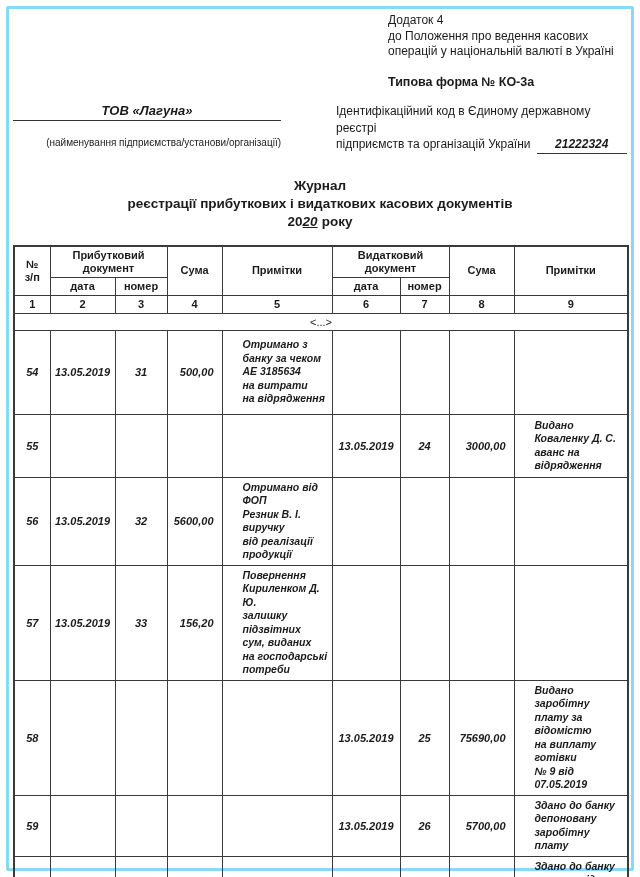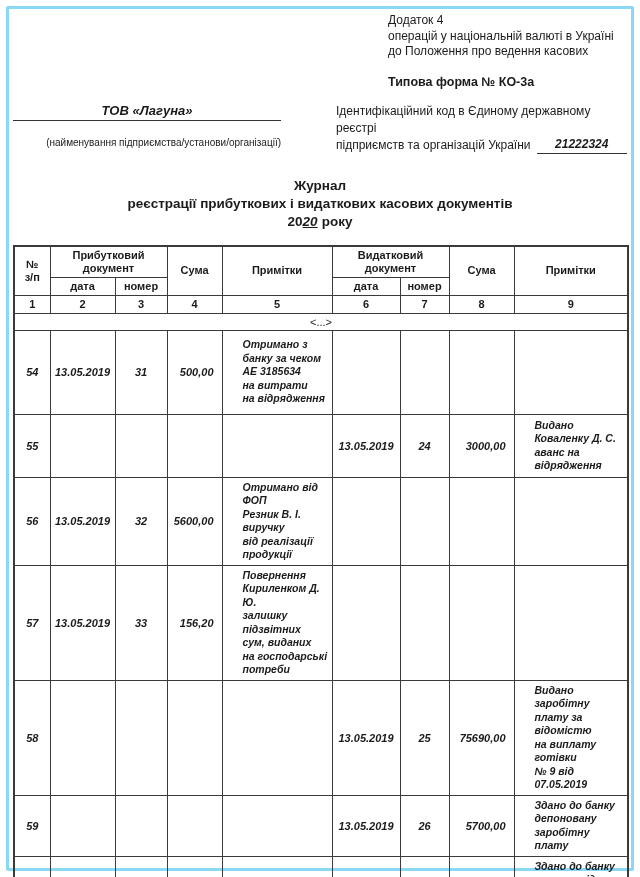--- a/index.html
+++ b/index.html
@@ -25,21 +25,21 @@
 
   
   .org-row { display: flex; margin-top: 13px; align-items: flex-start; gap: 43px; }
   .org { width: 268px; flex: none; }
   .org-name {
     text-align: center; font-style: italic; font-weight: bold; font-size: 13px;
     border-bottom: 1.5px solid #333; padding-bottom: 2px;
   }
   .org-caption { font-size: 10px; text-align: right; margin-top: 16px; }
   .registry { flex: 1; margin-left: 12px; font-size: 12px; line-height: 16.5px; }
-  .registry-line2 { display: flex; align-items: center; }
+  .registry-line2 { display: flex; align-items: flex-start; }
   .registry-label2 { white-space: nowrap; }
   .registry-code {
     flex: 1; border-bottom: 1.5px solid #333; text-align: center;
     font-style: italic; font-weight: bold; margin-left: 6px;
   }
 
   
   .title { margin-top: 23px; text-align: center; font-weight: bold; font-size: 13.5px; line-height: 18px; }
   .title .year { font-style: italic; text-decoration: underline; }
   .title .year-suffix { margin-left: 4px; }
@@ -83,22 +83,22 @@
 </style>
 </head>
 <body>
 
 <div class="page-border"></div>
 
 <div class="content">
 
   <div class="appendix">
     <div>Додаток 4</div>
+    <div>до Положення про ведення касових</div>
     <div>операцій у національній валюті в Україні</div>
-    <div>до Положення про ведення касових</div>
     <div class="form-name">Типова форма № КО-3а</div>
   </div>
 
   <div class="org-row">
     <div class="org">
       <div class="org-name">ТОВ «Лагуна»</div>
       <div class="org-caption">(найменування підприємства/установи/організації)</div>
     </div>
     <div class="registry">
       <div>Ідентифікаційний код в Єдиному державному реєстрі</div>

